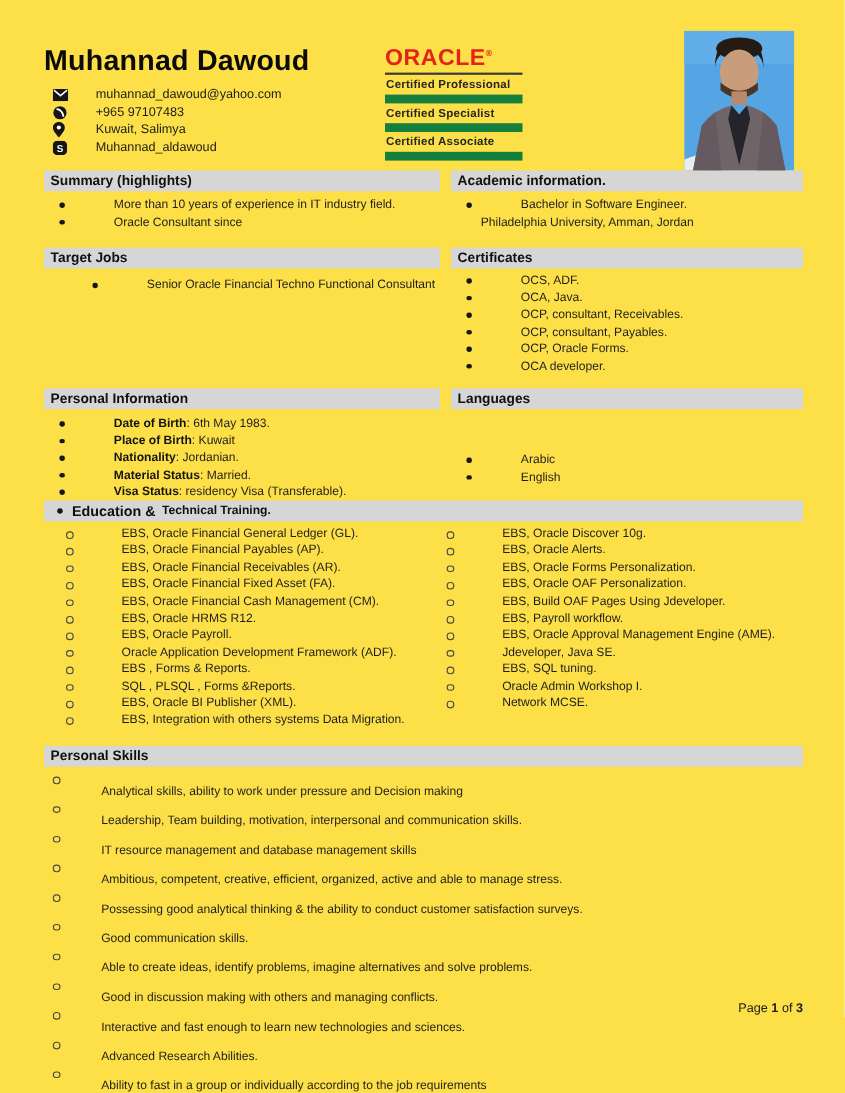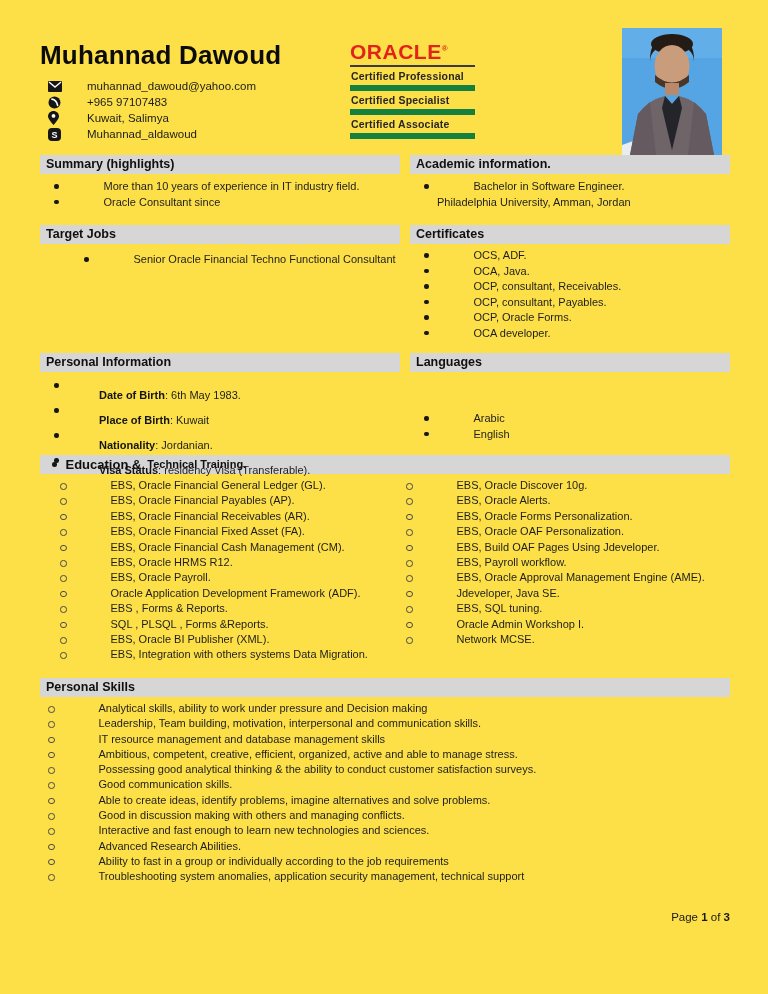--- a/index.html
+++ b/index.html
@@ -11,21 +11,21 @@
   .name{padding-top:40px;font-size:26px;font-weight:bold;color:#0b0b0b;letter-spacing:0.2px;}
   .contacts{margin-top:7px;}
   .contact-row{display:flex;align-items:center;height:16px;}
   .cicon{width:15px;height:13px;display:flex;align-items:center;justify-content:flex-start;margin-left:8px;}
   .ctext{margin-left:24px;font-size:11.5px;color:#1c1c1c;}
 
   .oracle-block{position:absolute;left:310px;top:38px;width:128px;}
   .oracle-brand{color:#e2231a;font-weight:bold;font-size:21px;letter-spacing:0.5px;line-height:22px;}
   .oracle-brand .reg{font-size:8px;vertical-align:super;color:#e2231a;}
   .oracle-rows{margin-top:2px;border-top:2px solid #3a3a3a;width:125px;}
-  .oracle-row{border-bottom:6px solid #15803d;font-weight:bold;font-size:10.5px;color:#262626;padding:3px 0 3px 1px;letter-spacing:0.2px;}
+  .oracle-row{border-bottom:8px solid #15803d;font-weight:bold;font-size:10.5px;color:#262626;padding:3px 0 3px 1px;letter-spacing:0.2px;}
 
   .photo{position:absolute;left:582px;top:28px;width:100px;height:127px;}
   .photo svg{display:block;}
 
   
   .bar{background:#d6d6d6;color:#101010;font-weight:bold;font-size:12.5px;line-height:19px;height:19px;padding:0 0 0 6px;box-sizing:border-box;white-space:nowrap;overflow:hidden;}
   .row{display:flex;gap:10px;}
   .col-l{width:360px;flex:0 0 360px;}
   .col-r{flex:1;min-width:0;}
 
@@ -41,39 +41,39 @@
   .circle{width:4.5px;height:4.5px;border-radius:50%;border:1px solid #4a4a4a;background:transparent;}
   .txt{margin-left:9px;padding-left:36px;}
   .txt b{font-weight:bold;color:#141414;}
 
   .summary-list{margin-top:5px;padding-left:14px;}
   .academic-list{margin-top:5px;padding-left:14px;}
   .academic-sub{font-size:11px;line-height:15.5px;color:#1e1e1e;margin-left:27px;}
   .target-list{margin-top:8px;padding-left:44px;}
   .cert-list{margin-top:4px;padding-left:14px;}
   .pinfo-list{margin-top:6px;padding-left:14px;}
-  .pinfo-list li{line-height:15.6px;flex-direction:column;}
+  .pinfo-list li{line-height:15.6px;}
   .lang-list{margin-top:39px;padding-left:14px;}
 
   
   .edu-section{height:223px;}
   .edu-bar{display:flex;align-items:center;}
   .edu-bar .blt{margin:0 0 0 6px;}
   .edu-main{font-size:13px;margin-left:9px;}
   .edu-sub{font-size:11px;margin-left:6px;}
   .edu-cols{display:flex;margin-top:4px;}
   .edu-l{width:346px;flex:0 0 346px;}
   .edu-r{flex:1;min-width:0;}
   .edu-list{padding-left:20px;}
   .edu-list li{line-height:15.4px;}
   .edu-list .txt{margin-left:8px;}
 
   
   .skills-list{margin-top:4px;padding-left:8px;}
-  .skills-list li{line-height:15.3px;}
+  .skills-list li{line-height:15.3px;flex-direction:column;}
   .skills-list .txt{margin-left:8px;}
 
   
   .footer{position:absolute;right:38px;top:911px;font-size:11.5px;color:#1a1a1a;}
   .footer b{font-weight:bold;}
 </style>
 </head>
 <body>
 
 <div class="page">
@@ -225,20 +225,24 @@
           <li>
             <span class="blt dot"></span>
             <span class="txt"><b>Place of Birth</b>: Kuwait</span>
           </li>
           <li>
             <span class="blt dot"></span>
             <span class="txt"><b>Nationality</b>: Jordanian.</span>
           </li>
           <li>
             <span class="blt dot"></span>
+            <span class="txt"><b>Material Status</b>: Married.</span>
+          </li>
+          <li>
+            <span class="blt dot"></span>
             <span class="txt"><b>Visa Status</b>: residency Visa (Transferable).</span>
           </li>
         </ul>
     </section>
     <section class="col-r">
       <div class="bar">Languages</div>
       <ul class="lang-list">
           <li>
             <span class="blt dot"></span>
             <span class="txt">Arabic</span>

